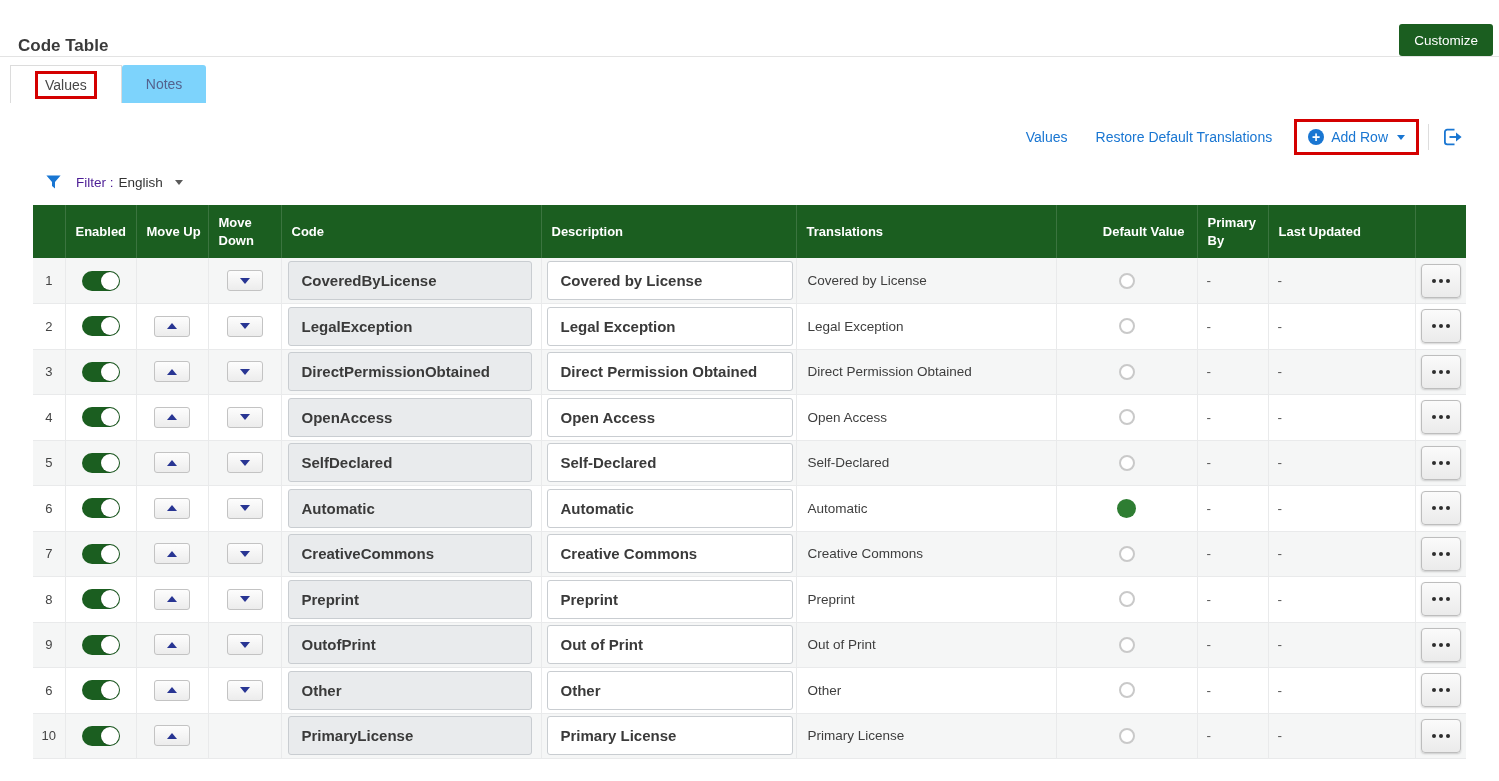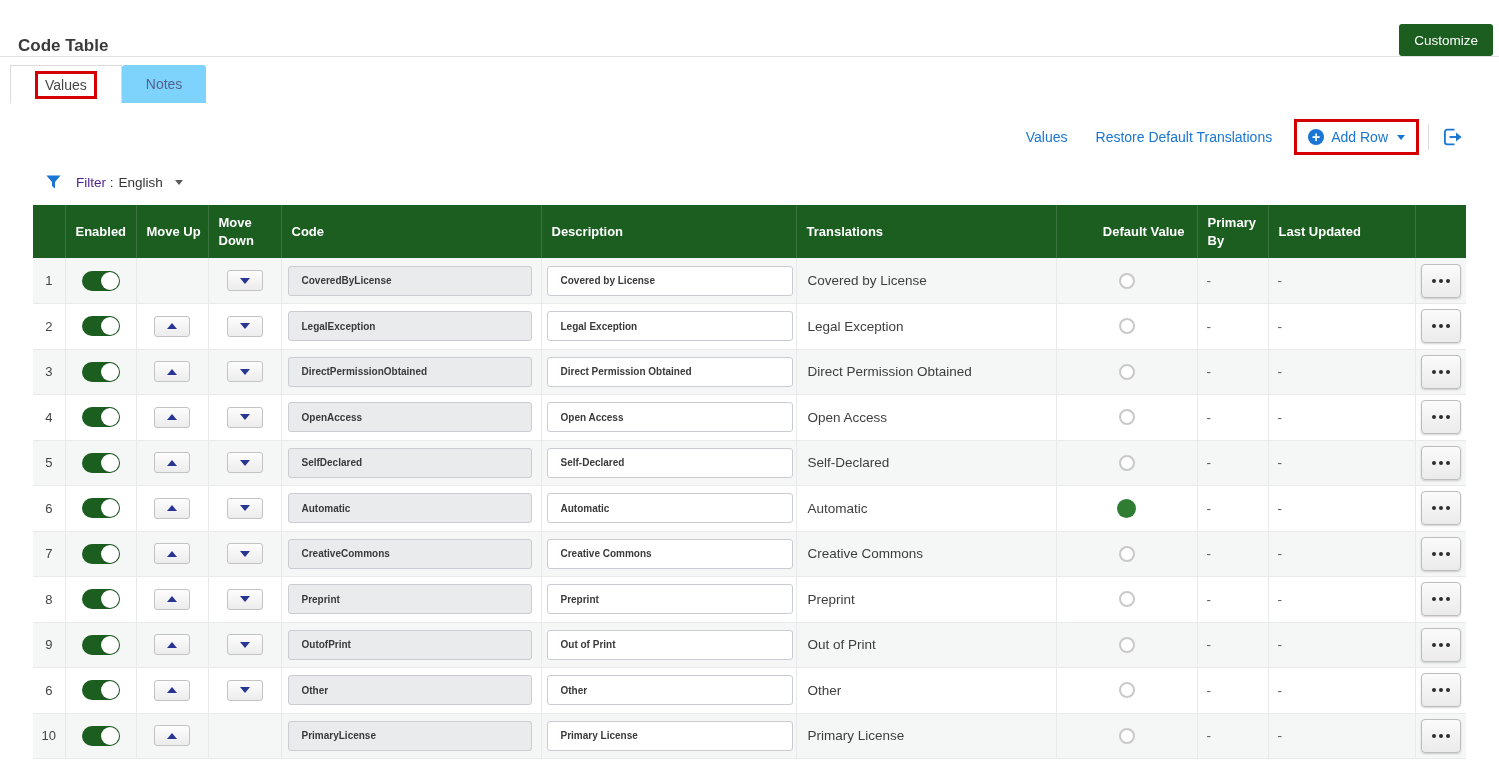--- a/index.html
+++ b/index.html
@@ -61,21 +61,21 @@
   td.c-trans{padding-left:11px;color:#3e3e3e}
   td.c-dash{padding-left:9px;color:#555}
 
   .toggle{width:38px;height:20px;border-radius:10px;background:var(--green);position:relative;display:inline-block;vertical-align:middle;cursor:pointer}
   .toggle::after{content:"";position:absolute;top:1px;right:1px;width:18px;height:18px;border-radius:50%;background:#fff;box-shadow:0 0 1px rgba(0,0,0,.5)}
 
   .mv-btn{width:36px;height:21px;border:1px solid #c3c3c3;border-radius:3px;background:linear-gradient(#fdfdfd,#ececec);display:inline-flex;align-items:center;justify-content:center;cursor:pointer;vertical-align:middle}
   .tri-up{width:0;height:0;border-left:5px solid transparent;border-right:5px solid transparent;border-bottom:6px solid #283593}
   .tri-down{width:0;height:0;border-left:5px solid transparent;border-right:5px solid transparent;border-top:6px solid #283593}
 
-  .cell-input{height:30px;border:1px solid #c9cdd1;border-radius:3px;font-family:inherit;font-size:10px;font-weight:bold;color:#3a3a3a;padding:0 13px;width:244px}
+  .cell-input{height:39px;border:1px solid #c9cdd1;border-radius:3px;font-family:inherit;font-size:15px;font-weight:bold;color:#3a3a3a;padding:0 13px;width:244px}
   .code-input{background:#e9ebed;width:244px}
   .desc-input{background:#fff;width:246px}
 
   .radio{width:16px;height:16px;border-radius:50%;border:2px solid #c9c9c9;background:#fff;display:inline-block;vertical-align:middle;cursor:pointer}
   .radio.selected{width:19px;height:19px;border:none;background:var(--radio-green)}
 
   .more-btn{width:40px;height:34px;border:1px solid #bdbdbd;border-radius:4px;background:linear-gradient(#fbfbfb,#ebebeb);box-shadow:0 1px 2px rgba(0,0,0,.18);display:inline-flex;align-items:center;justify-content:center;gap:3px;cursor:pointer;vertical-align:middle}
   .dot{width:4px;height:4px;border-radius:50%;background:#2d2d2d}
 </style>
 <title>Code Table</title></head>

